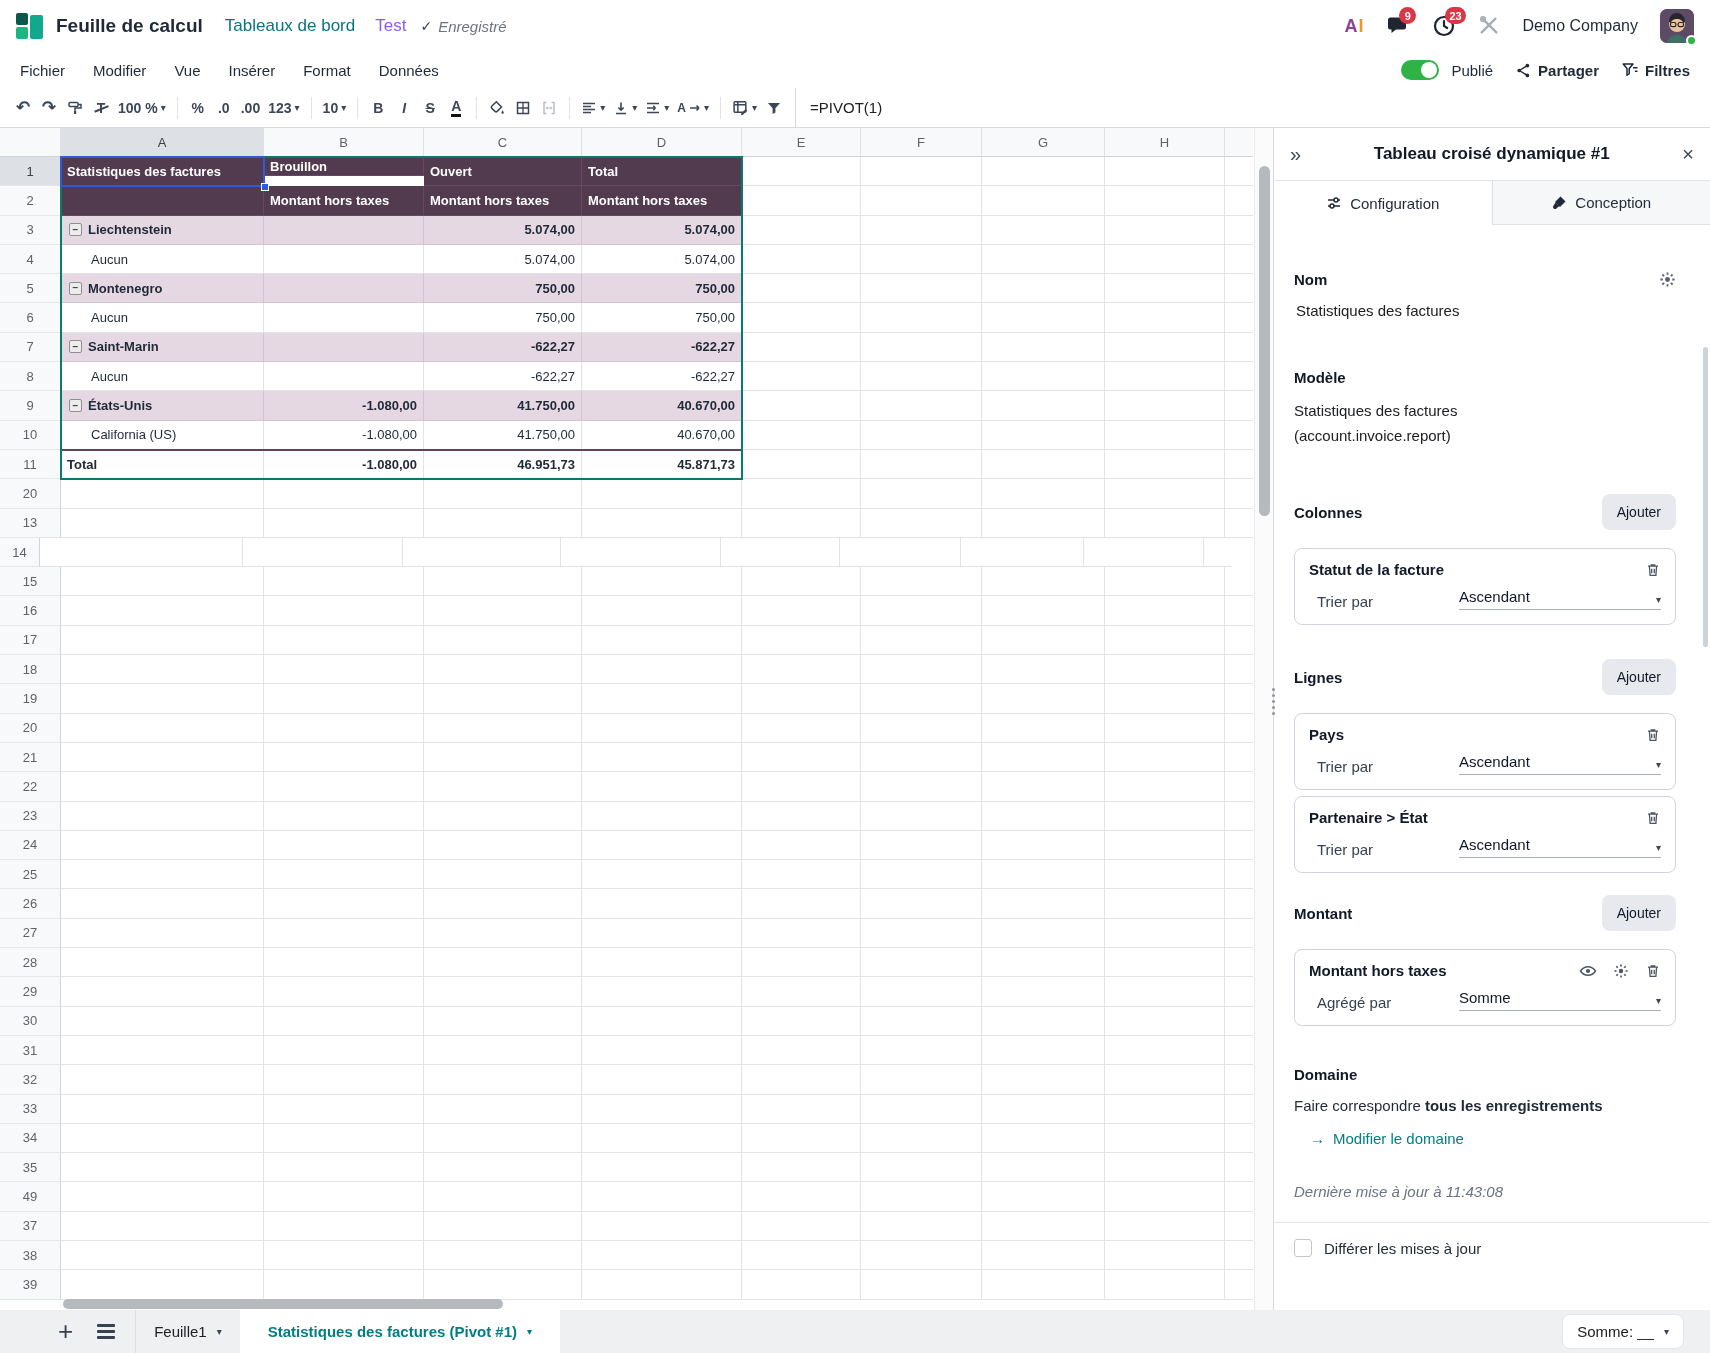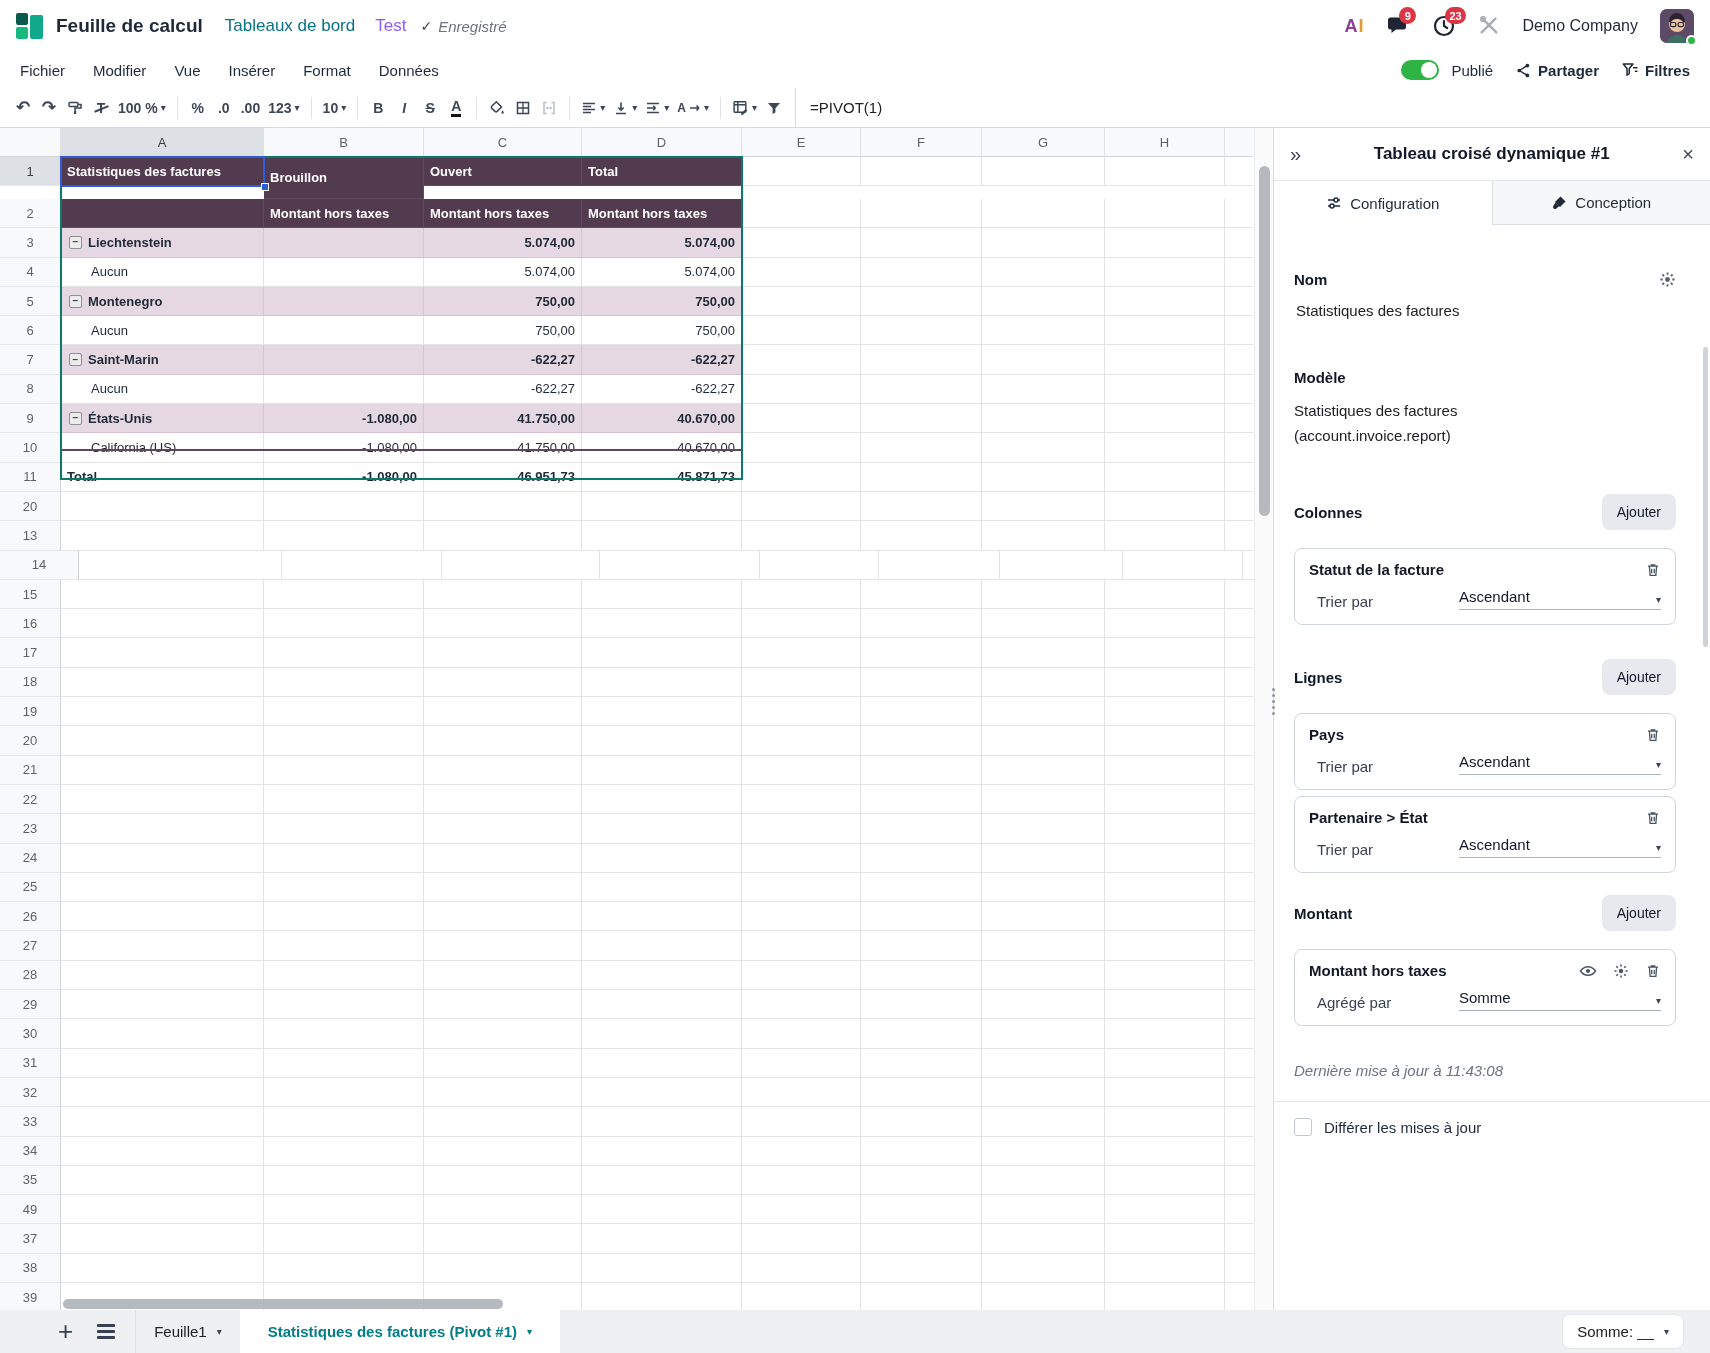--- a/index.html
+++ b/index.html
@@ -359,21 +359,21 @@
           <div class="gc ghc" style="width: 160px; height: 29px;">D</div>
           <div class="gc ghc" style="width: 119px; height: 29px;">E</div>
           <div class="gc ghc" style="width: 121px; height: 29px;">F</div>
           <div class="gc ghc" style="width: 123px; height: 29px;">G</div>
           <div class="gc ghc" style="width: 120px; height: 29px;">H</div>
           <div class="gc ghc" style="width: 28px; height: 29px; border-right: none;"></div>
         </div>
         <div class="grow">
           <div class="gc rownum sel" style="width: 61px; height: 29.3px;">1</div>
           <div class="gc pc dark b lab" style="width: 203px; height: 29.3px;">Statistiques des factures</div>
-          <div class="gc pc dark b lab" style="width: 160px; height: 42px;">Brouillon</div>
+          <div class="gc pc dark b lab" style="width: 160px; height: 19px;">Brouillon</div>
           <div class="gc pc dark b lab" style="width: 158px; height: 29.3px;">Ouvert</div>
           <div class="gc pc dark b lab" style="width: 160px; height: 29.3px;">Total</div>
           <div class="gc" style="width: 119px; height: 29.3px;"></div>
           <div class="gc" style="width: 121px; height: 29.3px;"></div>
           <div class="gc" style="width: 123px; height: 29.3px;"></div>
           <div class="gc" style="width: 120px; height: 29.3px;"></div>
           <div class="gc" style="width: 28px; height: 29.3px; border-right: none;"></div>
         </div>
         <div class="grow">
           <div class="gc rownum" style="width: 61px; height: 29.3px;">2</div>
@@ -525,21 +525,21 @@
           <div class="gc" style="width: 160px; height: 29.3px;"></div>
           <div class="gc" style="width: 158px; height: 29.3px;"></div>
           <div class="gc" style="width: 160px; height: 29.3px;"></div>
           <div class="gc" style="width: 119px; height: 29.3px;"></div>
           <div class="gc" style="width: 121px; height: 29.3px;"></div>
           <div class="gc" style="width: 123px; height: 29.3px;"></div>
           <div class="gc" style="width: 120px; height: 29.3px;"></div>
           <div class="gc" style="width: 28px; height: 29.3px; border-right: none;"></div>
         </div>
         <div class="grow">
-          <div class="gc rownum" style="width: 79px; height: 29.3px;">14</div>
+          <div class="gc rownum" style="width: 40px; height: 29.3px;">14</div>
           <div class="gc" style="width: 203px; height: 29.3px;"></div>
           <div class="gc" style="width: 160px; height: 29.3px;"></div>
           <div class="gc" style="width: 158px; height: 29.3px;"></div>
           <div class="gc" style="width: 160px; height: 29.3px;"></div>
           <div class="gc" style="width: 119px; height: 29.3px;"></div>
           <div class="gc" style="width: 121px; height: 29.3px;"></div>
           <div class="gc" style="width: 123px; height: 29.3px;"></div>
           <div class="gc" style="width: 120px; height: 29.3px;"></div>
           <div class="gc" style="width: 28px; height: 29.3px; border-right: none;"></div>
         </div>
@@ -990,20 +990,30 @@
               <div class="card-row">
                 <span class="lbl">Agrégé par</span>
                 <span class="sel-wrap">
                   <span class="sel-val">Somme</span>
                   <span class="caret">▾</span>
                 </span>
               </div>
             </div>
           </div>
 
+        <div class="dom-wrap">
+          <div class="sec-label">Domaine</div>
+          <div class="dom-line">
+            <span>Faire correspondre</span> <b>tous les enregistrements</b>
+          </div>
+          <div class="dom-link">
+            <span>→</span>
+            <span>Modifier le domaine</span>
+          </div>
+        </div>
 
         <div class="last-update">Dernière mise à jour à 11:43:08</div>
         <div class="panel-divider"></div>
         <div class="defer-row">
           <span class="checkbox"></span>
           <span class="defer-label">Différer les mises à jour</span>
         </div>
         <div class="panel-vthumb"></div>
       </div>
     </aside>

